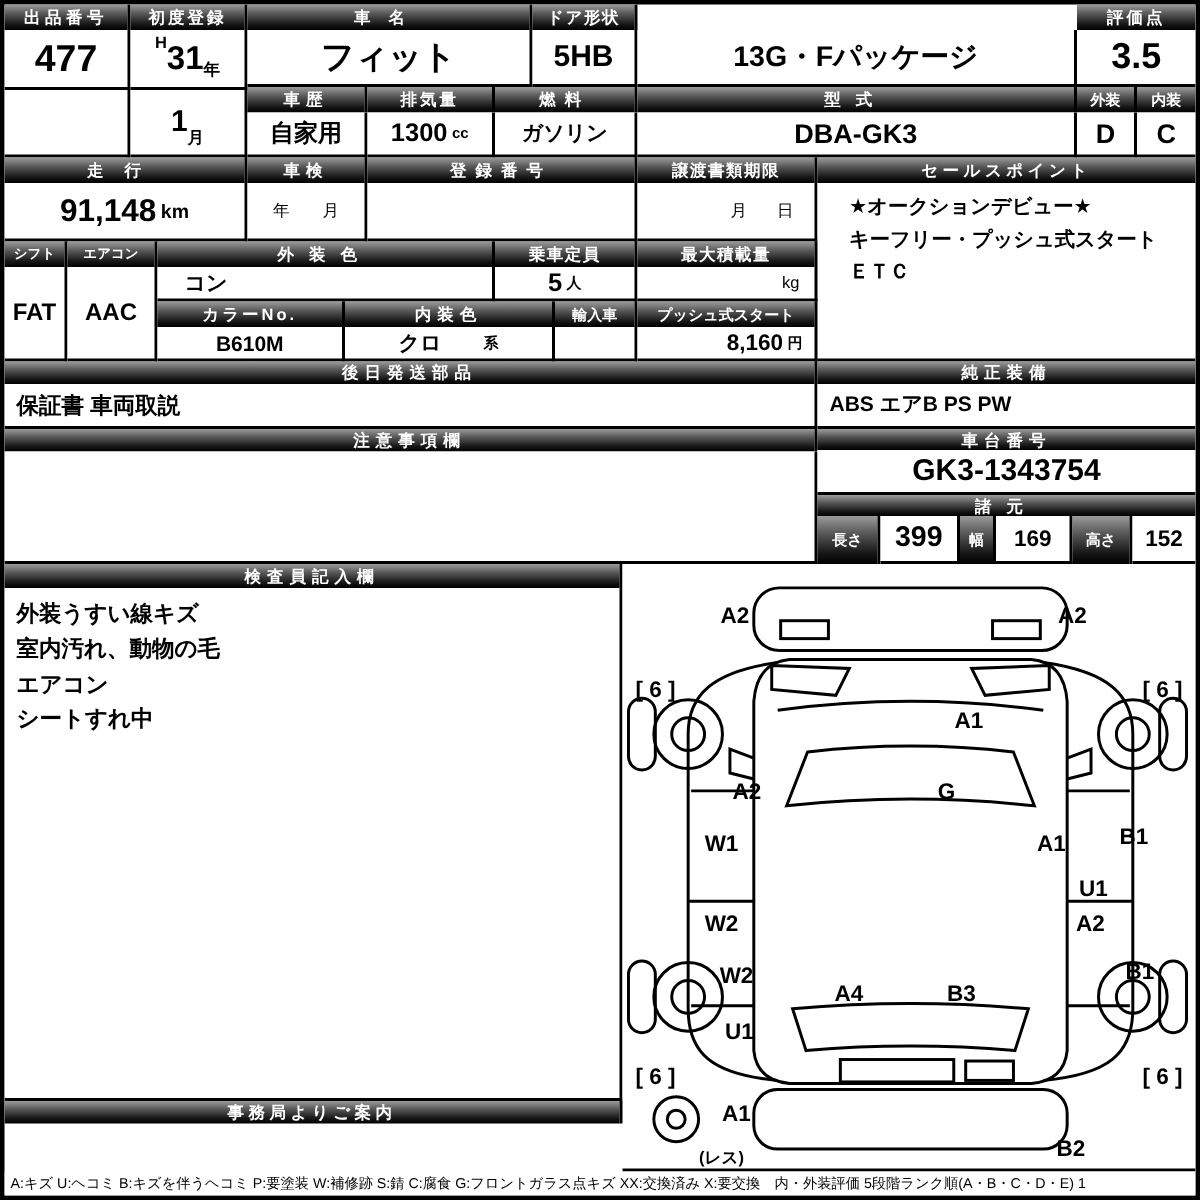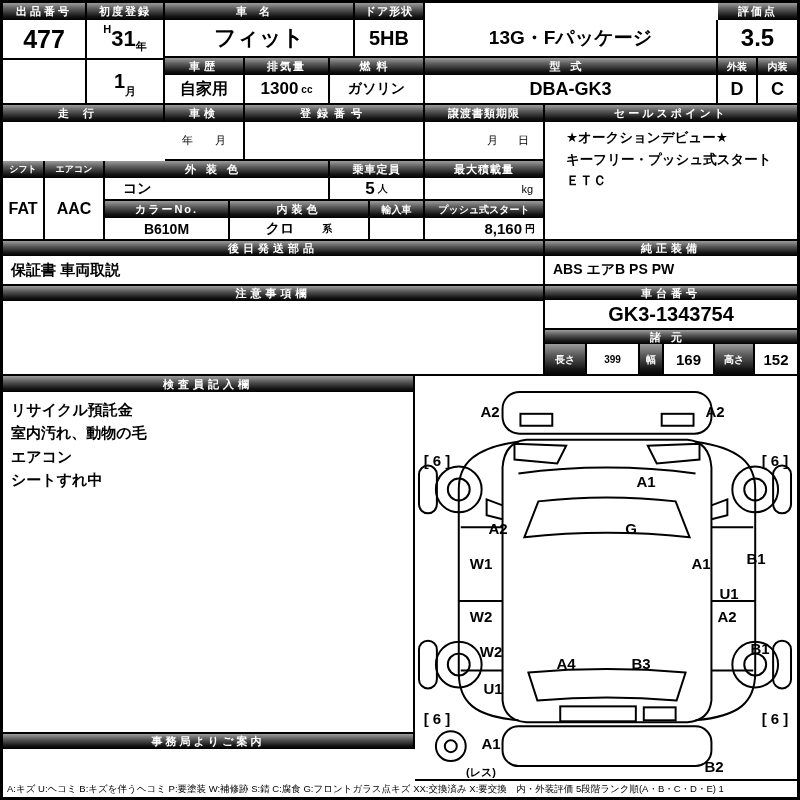--- a/index.html
+++ b/index.html
@@ -77,20 +77,24 @@
   <div class="cell" style="left:422px;top:72px;width:293px;height:30px;font-size:18px">DBA-GK3</div>
   <div class="cell" style="left:715px;top:72px;width:40px;height:30px;font-size:18px">D</div>
   <div class="cell nbr" style="left:755px;top:72px;width:39px;height:30px;font-size:18px">C</div>
 
   <div class="hdr" style="left:0;top:102px;width:162px;height:17px;letter-spacing:14px">走行</div>
   <div class="hdr" style="left:162px;top:102px;width:80px;height:17px;letter-spacing:4px">車検</div>
   <div class="hdr" style="left:242px;top:102px;width:180px;height:17px;letter-spacing:6px">登録番号</div>
   <div class="hdr" style="left:422px;top:102px;width:120px;height:17px;letter-spacing:1px">譲渡書類期限</div>
   <div class="hdr nbr" style="left:542px;top:102px;width:252px;height:17px;letter-spacing:3px">セールスポイント</div>
 
+  <div class="cell" style="left:0;top:119px;width:162px;height:39px">
+    <span style="font-size:21px">91,148</span>
+      <span class="unit" style="font-size:13px">km</span>
+  </div>
   <div class="cell" style="left:162px;top:119px;width:80px;height:39px;font-weight:normal;font-size:11px">
     <span style="margin-right:22px">年</span>
       <span>月</span>
   </div>
   <div class="cell" style="left:242px;top:119px;width:180px;height:39px"></div>
   <div class="cell right" style="left:422px;top:119px;width:120px;height:39px;font-weight:normal;font-size:11px;padding-right:14px">
     <span style="margin-right:20px">月</span>
       <span>日</span>
   </div>
   <div class="cell block nbr" style="left:542px;top:119px;width:252px;height:119px;padding:5px 21px">
@@ -135,29 +139,29 @@
   <div class="cell left" style="left:0;top:253px;width:542px;height:30px;font-size:15px;padding-left:8px">保証書 車両取説</div>
   <div class="cell left nbr" style="left:542px;top:253px;width:252px;height:30px;padding-left:8px">ABS エアB PS PW</div>
 
   <div class="hdr" style="left:0;top:283px;width:542px;height:15px;letter-spacing:4px">注意事項欄</div>
   <div class="cell" style="left:0;top:298px;width:542px;height:75px"></div>
 
   <div class="hdr nbr" style="left:542px;top:283px;width:252px;height:14px;letter-spacing:4px">車台番号</div>
   <div class="cell nbr" style="left:542px;top:297px;width:252px;height:30px;font-size:20px">GK3-1343754</div>
   <div class="hdr nbr" style="left:542px;top:327px;width:252px;height:14px;letter-spacing:10px">諸元</div>
   <div class="hdr" style="left:542px;top:341px;width:42px;height:32px;font-size:10px">長さ</div>
-  <div class="cell" style="left:584px;top:341px;width:53px;height:32px;font-size:10px">399</div>
+  <div class="cell" style="left:584px;top:341px;width:53px;height:32px;font-size:19px">399</div>
   <div class="hdr" style="left:637px;top:341px;width:24px;height:32px;font-size:10px">幅</div>
   <div class="cell" style="left:661px;top:341px;width:51px;height:32px;font-size:15px">169</div>
   <div class="hdr" style="left:712px;top:341px;width:40px;height:32px;font-size:10px">高さ</div>
   <div class="cell nbr" style="left:752px;top:341px;width:42px;height:32px;font-size:15px">152</div>
 
   <div class="hdr" style="left:0;top:373px;width:412px;height:16px;letter-spacing:4px">検査員記入欄</div>
   <div class="cell block" style="left:0;top:389px;width:412px;height:342px;padding:6px 8px">
-      <div class="insp-line">リサイクル預託金</div>
+      <div class="insp-line">外装うすい線キズ</div>
       <div class="insp-line">室内汚れ、動物の毛</div>
       <div class="insp-line">エアコン</div>
       <div class="insp-line">シートすれ中</div>
     </div>
 
   <div class="cell nbr" id="diagram" style="left:412px;top:373px;width:382px;height:405px">
     <svg width="380" height="403" viewBox="0 0 382 405" preserveAspectRatio="none">
       <g fill="none" stroke="#000" stroke-width="2">
 
         <rect x="88" y="16" width="210" height="42" rx="17"></rect>

